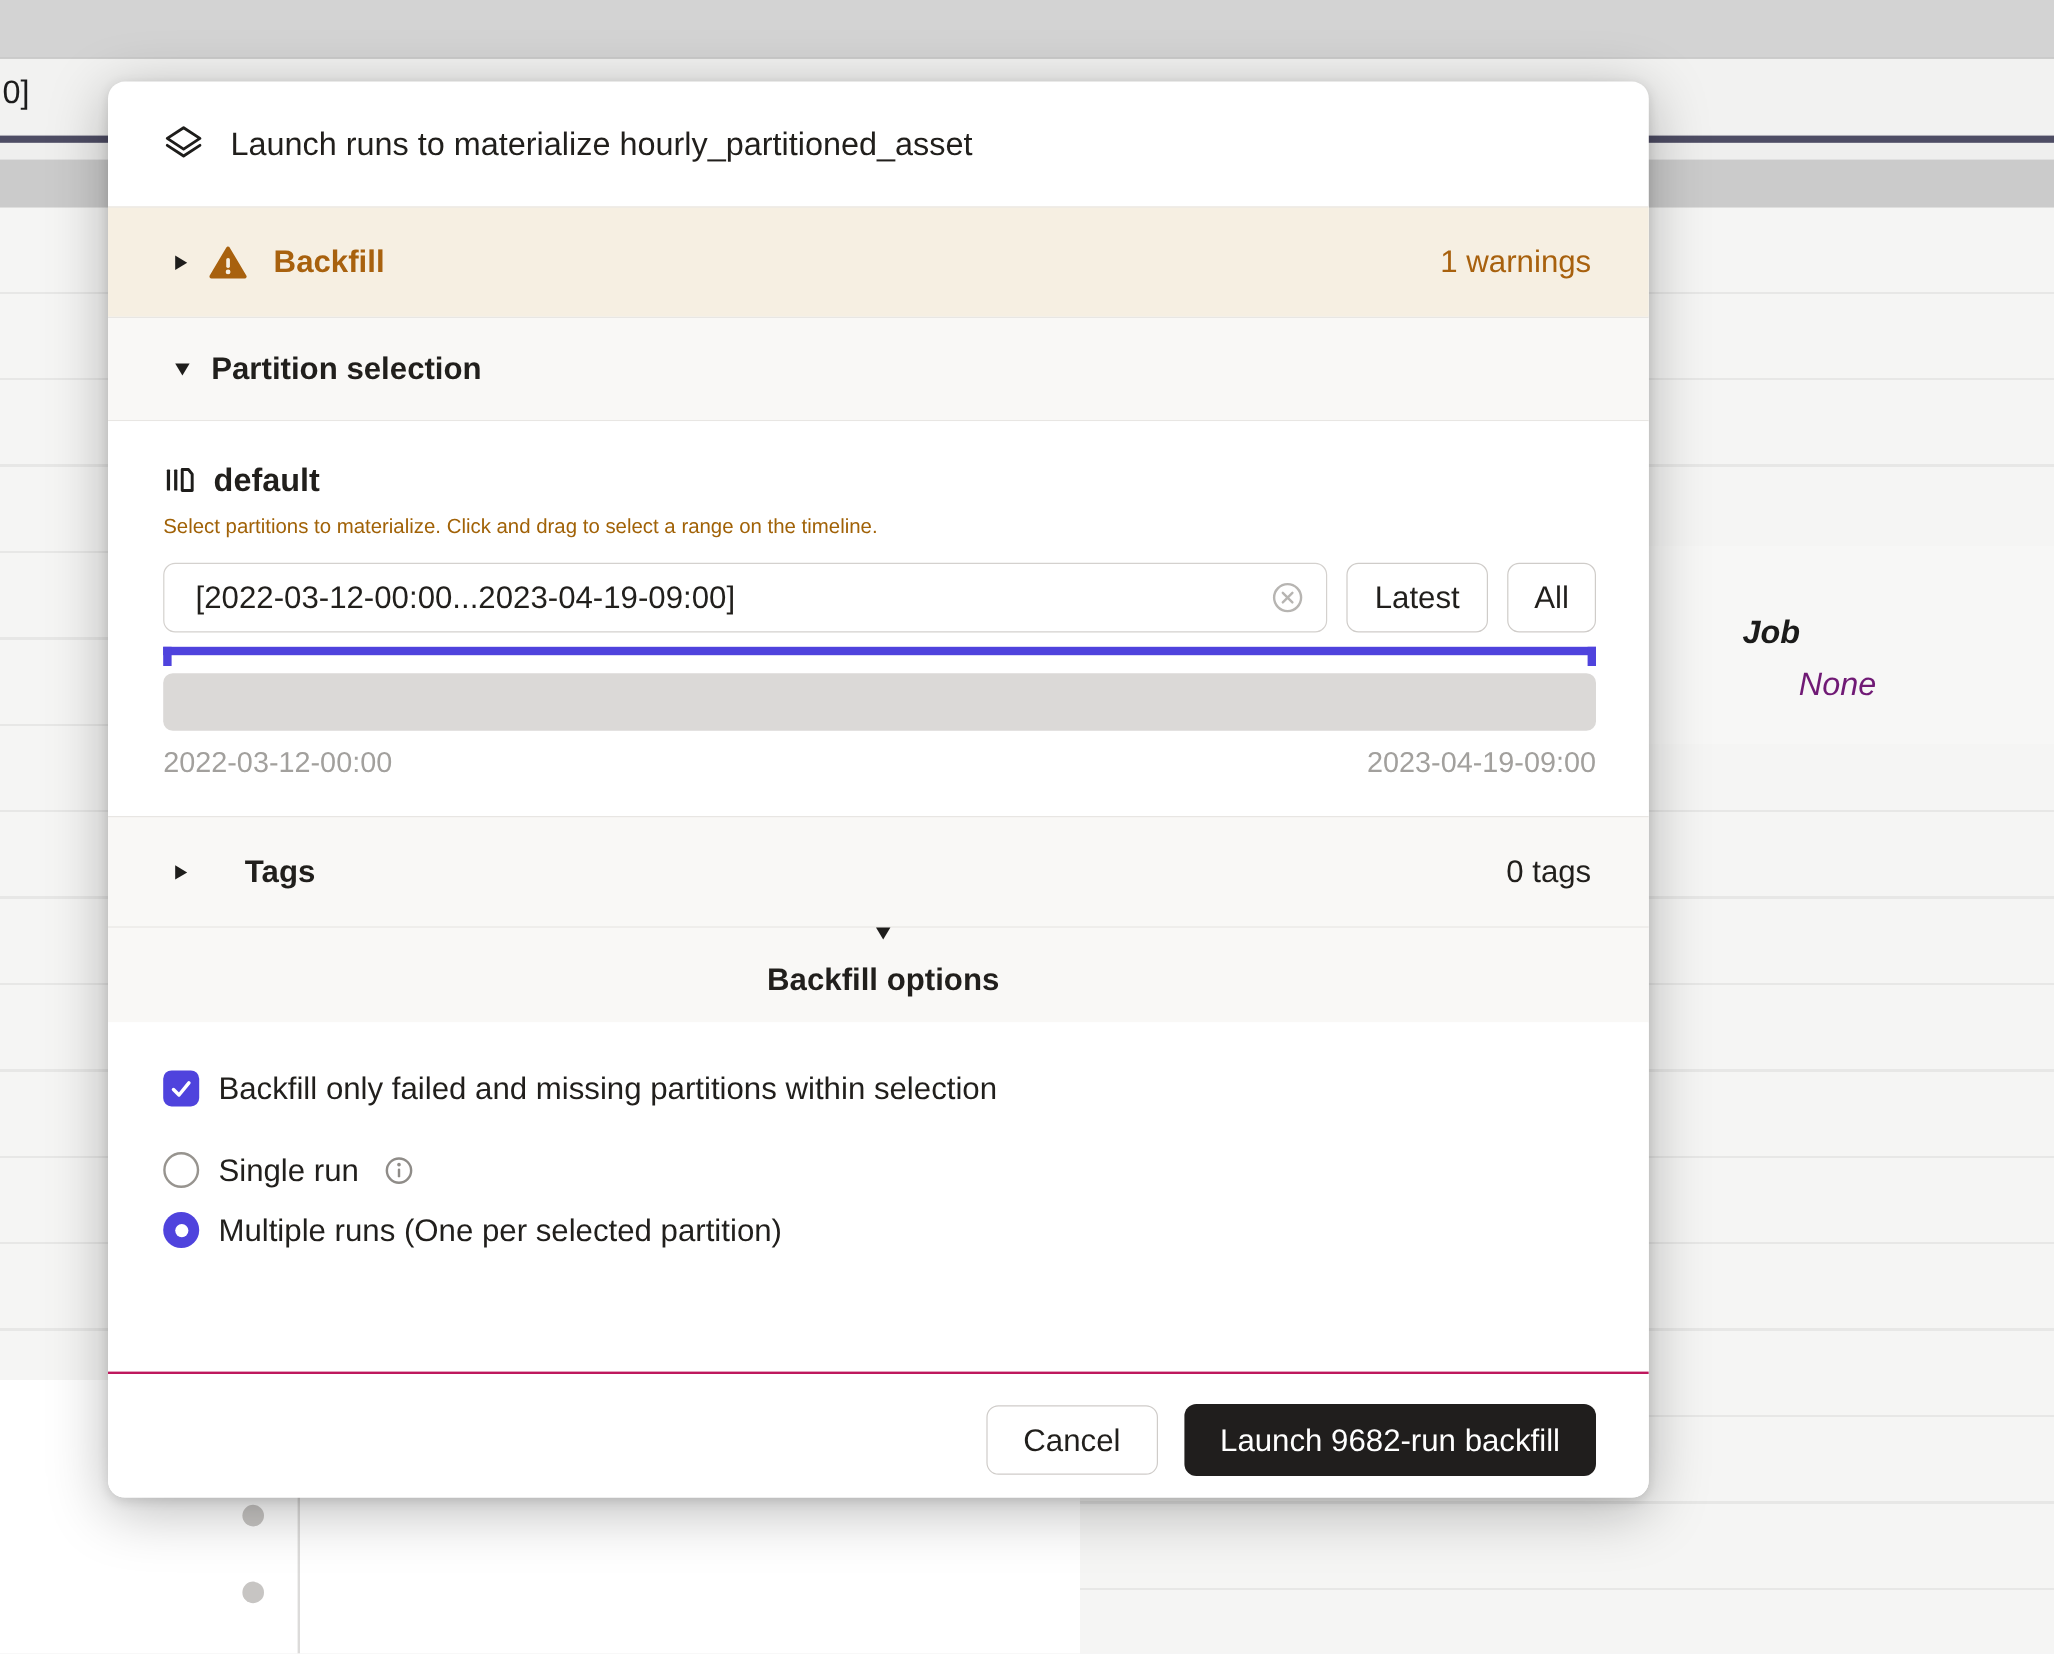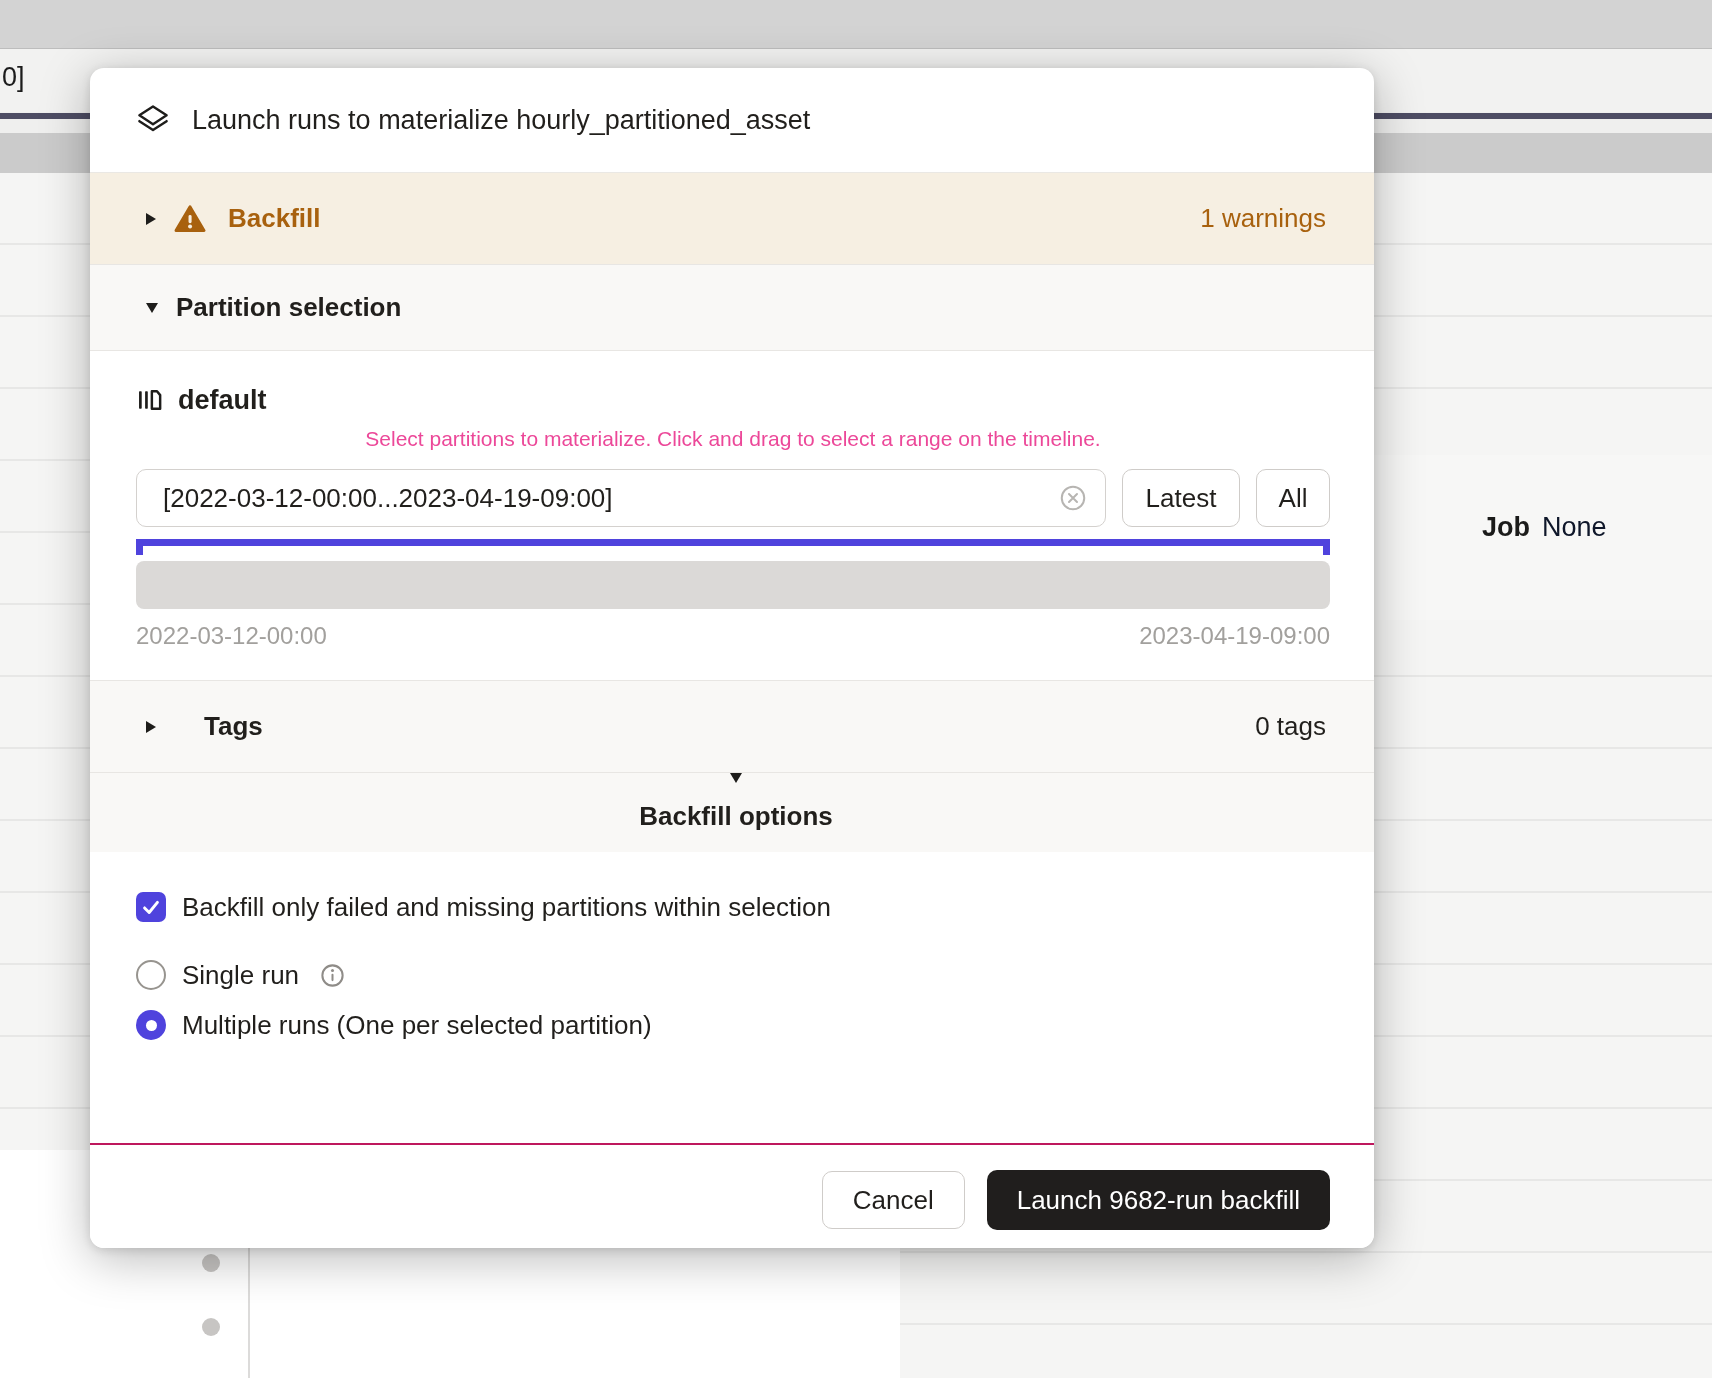--- a/index.html
+++ b/index.html
@@ -13,23 +13,23 @@
   .bg-band1{left:0;top:0;width:1712px;height:48px;background:#d3d3d3;border-bottom:1px solid #bdbdbd;}
   .bg-band1b{left:0;top:49px;width:1712px;height:63px;background:#f2f2f1;}
   .bg-cell-text{left:2px;top:62px;font-size:27px;color:#1c1c1c;}
   .bg-darkline{left:0;top:113px;width:1712px;height:6px;background:#4e4d64;}
   .bg-band2{left:0;top:133px;width:1712px;height:40px;background:#cbcbcb;}
   .bg-rows{
     left:0;top:173px;width:1712px;height:1205px;
     background:repeating-linear-gradient(180deg,#f5f5f4 0 70px,#e7e7e6 70px 72px);
   }
   .bg-jobcell{left:1374px;top:455px;width:338px;height:165px;background:#f7f7f6;}
-  .bg-job{left:1482px;top:512px;display:flex;flex-direction:row;gap:12px;}
+  .bg-job{left:1452px;top:512px;display:flex;flex-direction:column;gap:12px;font-style:italic;}
   .bg-job .job-label{font-size:27px;font-weight:700;color:#1b1b1a;}
-  .bg-job .job-value{font-size:27px;color:#0f172a;}
+  .bg-job .job-value{font-size:27px;color:#701a75;margin-left:47px;}
   .bg-bottom{left:0;top:1150px;width:900px;height:228px;background:#ffffff;}
   .bg-vline{left:248px;top:1150px;width:2px;height:228px;background:#dcdbda;}
   .bg-dot{width:18px;height:18px;border-radius:50%;background:#c7c5c3;}
   .bg-dot1{left:202px;top:1254px;}
   .bg-dot2{left:202px;top:1318px;}
 
   
   .modal{
     position:absolute;left:90px;top:68px;width:1284px;height:1180px;
     background:#ffffff;border-radius:14px;overflow:hidden;z-index:10;
@@ -55,21 +55,21 @@
   .row-backfill{height:79px;border-bottom:none;flex-direction:column;}
   .section-title{font-size:26px;font-weight:600;color:#211f1c;}
   .section-right{margin-left:auto;font-size:26px;font-weight:400;color:#211f1c;}
 
   .caret-right{width:0;height:0;border-left:10px solid #1e1d1b;border-top:6px solid transparent;border-bottom:6px solid transparent;flex:0 0 auto;}
   .caret-down{width:0;height:0;border-top:10px solid #1e1d1b;border-left:6px solid transparent;border-right:6px solid transparent;flex:0 0 auto;}
 
   .content-partition{flex:0 0 auto;height:329px;box-sizing:border-box;padding:34px 44px 0 46px;background:#ffffff;}
   .default-row{display:flex;align-items:center;gap:14px;height:30px;margin-bottom:10px;}
   .default-label{font-size:27px;font-weight:600;color:#211f1c;}
-  .desc{font-size:21px;color:#ec4899;height:28px;line-height:28px;margin-bottom:16px;text-align:center;}
+  .desc{font-size:17px;color:#a16207;height:28px;line-height:28px;margin-bottom:16px;}
 
   .input-row{display:flex;gap:16px;height:58px;}
   .sel-input-wrap{flex:1;position:relative;display:flex;align-items:center;}
   .sel-input{
     width:100%;height:58px;box-sizing:border-box;border:1.5px solid #d4d1ce;border-radius:10px;
     padding:0 64px 0 26px;font-size:26px;color:#211f1c;outline:none;background:#fff;
     font-family:"Liberation Sans","DejaVu Sans",sans-serif;
   }
   .clear-btn{position:absolute;right:18px;top:14px;width:30px;height:30px;cursor:pointer;background:none;border:none;padding:0;}
   .btn-outline{

